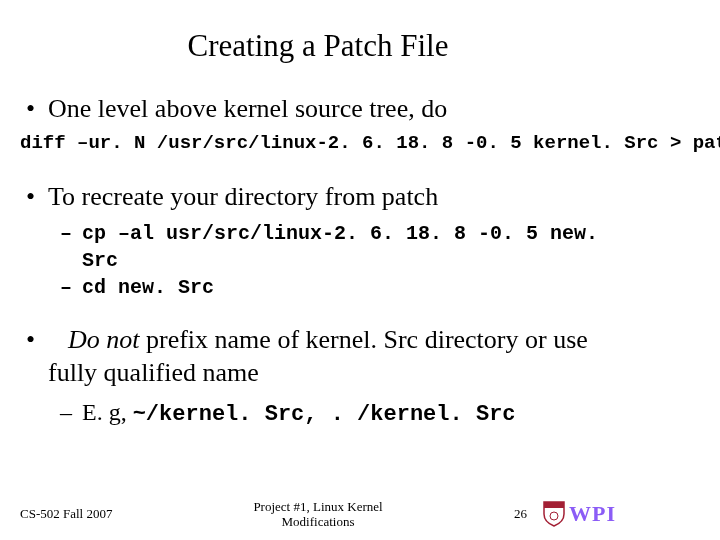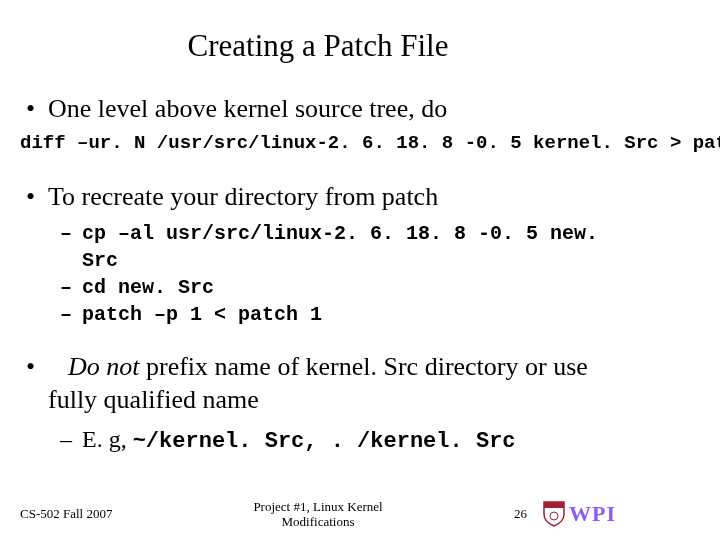--- a/index.html
+++ b/index.html
@@ -151,21 +151,20 @@
 
   <div class="mono-line">diff –ur. N /usr/src/linux-2. 6. 18. 8 -0. 5 kernel. Src &gt; patch 1</div>
 
   <ul class="top">
     <li>To recreate your directory from patch</li>
   </ul>
 
   <ul class="sub mono">
     <li>cp –al usr/src/linux-2. 6. 18. 8 -0. 5 new. Src</li>
     <li>cd new. Src</li>
-    <li>patch –p 1 &lt; patch 1</li>
   </ul>
 
   <ul class="top">
     <li>
       <span class="italic">Do not</span><span> prefix name of kernel. Src directory or use fully qualified name</span>
     </li>
   </ul>
 
   <ul class="sub eg">
     <li>

